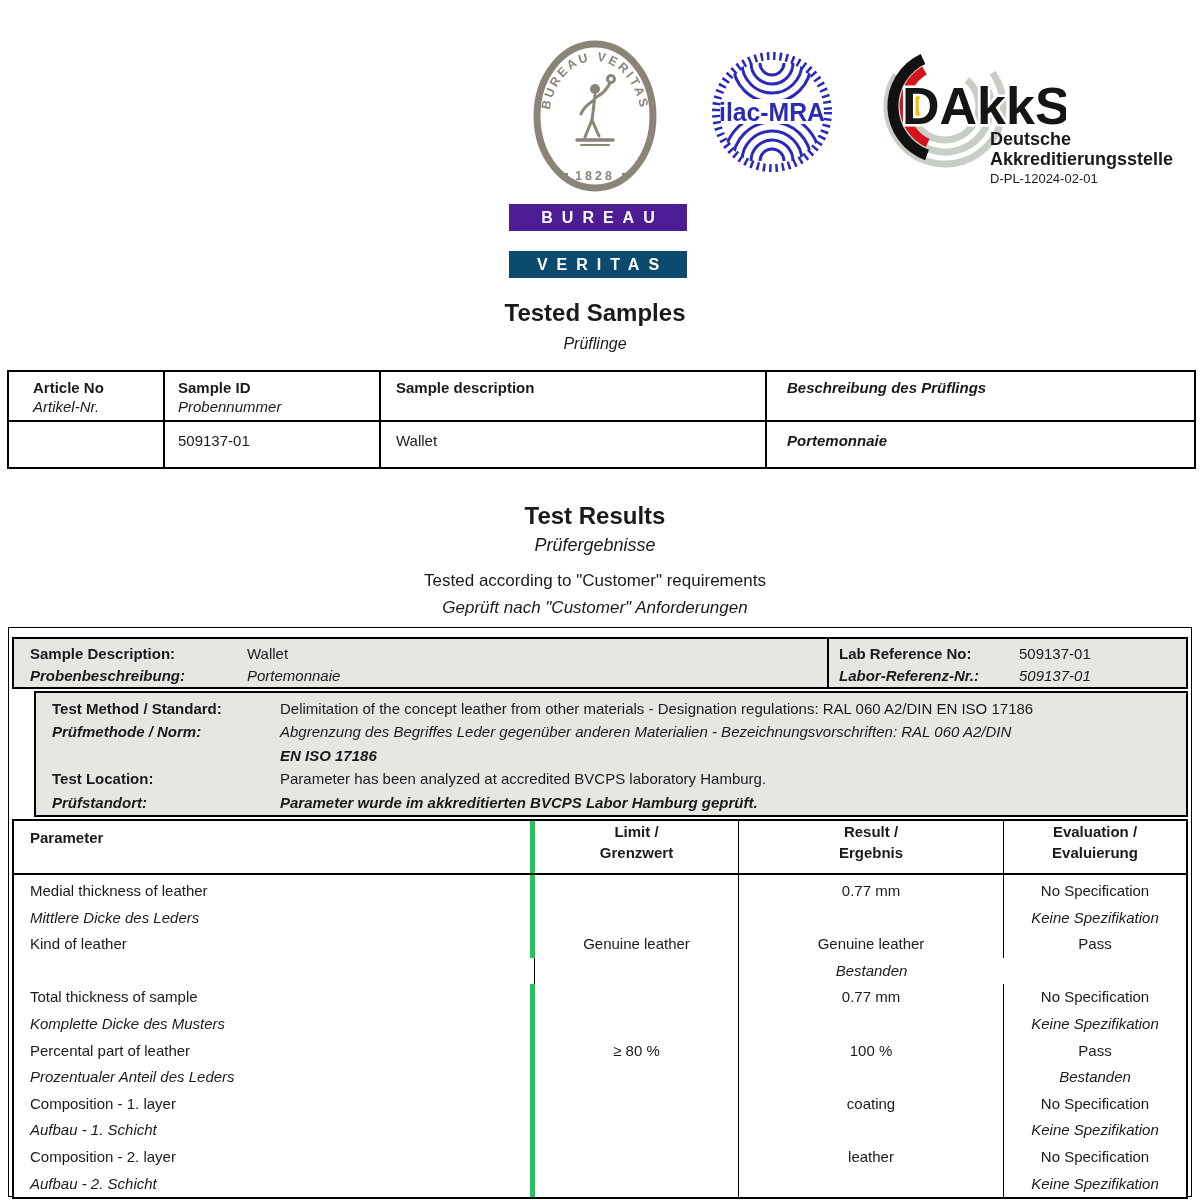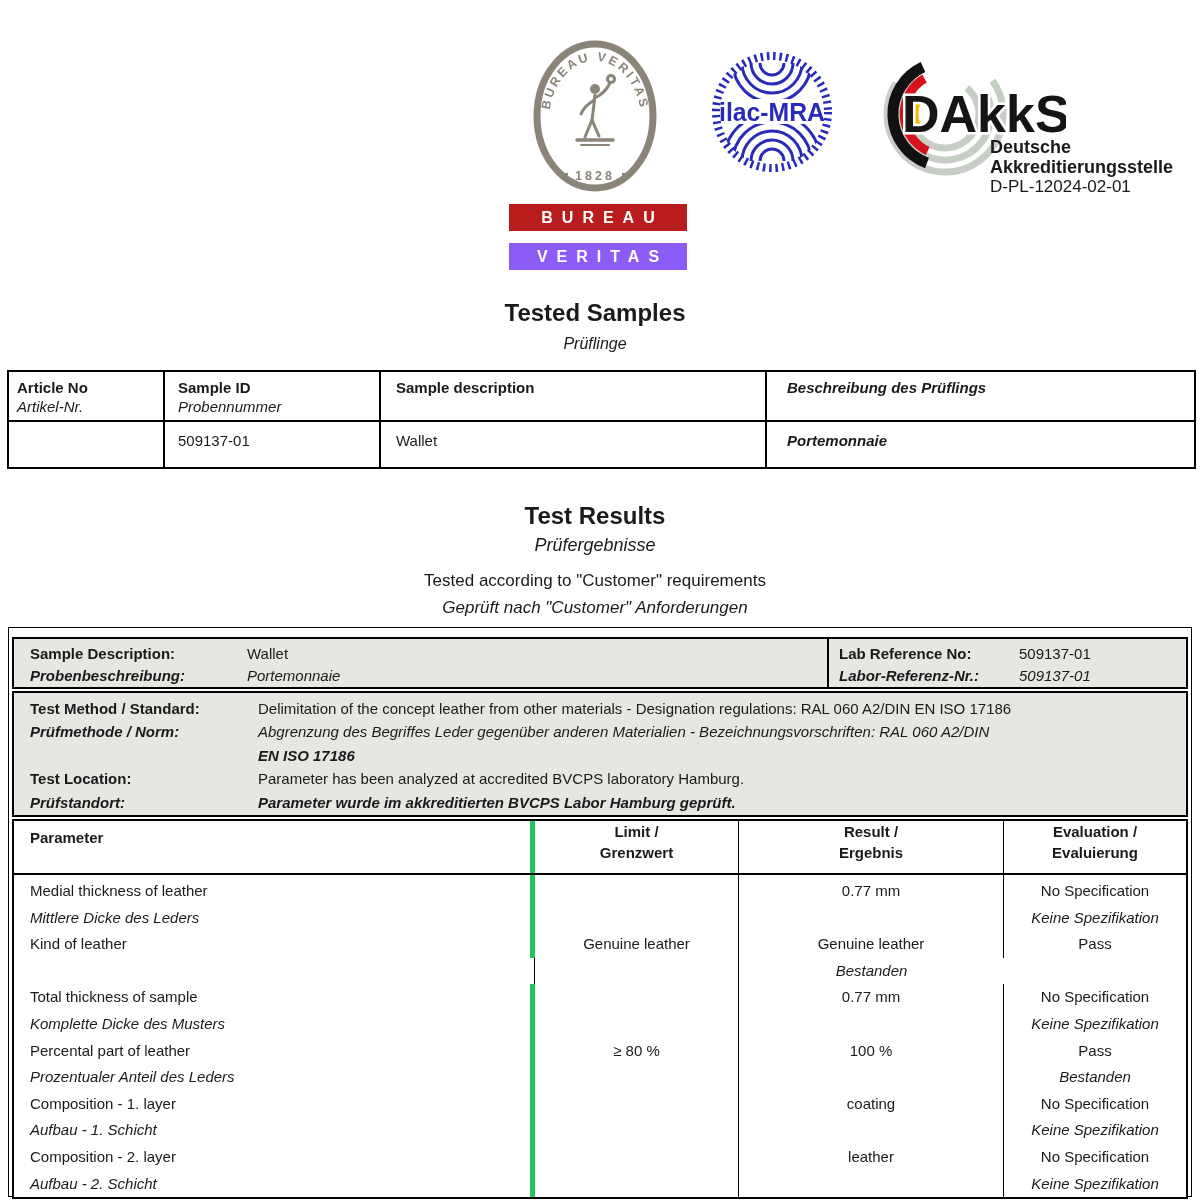--- a/index.html
+++ b/index.html
@@ -11,62 +11,62 @@
   .abs{position:absolute;}
   .b{font-weight:bold;}
   .i{font-style:italic;}
   .bi{font-weight:bold;font-style:italic;}
 
   
   #bv-emblem{left:531px;top:40px;}
   #bv-boxes{left:509px;top:204px;width:178px;}
   .bv-box{height:27px;line-height:27px;text-align:center;color:#fff;
     font-weight:bold;font-size:16px;letter-spacing:9px;text-indent:9px;}
-  .bv-box.gray{background:#b91c1c;margin-bottom:12px;}
-  .bv-box.red{background:#8b5cf6;}
+  .bv-box.gray{background:#4c1d95;margin-bottom:20px;}
+  .bv-box.red{background:#0c4a6e;}
   #ilac-seal{left:709px;top:49px;}
-  #dakks{left:856px;top:52px;width:344px;height:160px;}
+  #dakks{left:856px;top:44px;width:344px;height:160px;}
   #dakks-sub{left:134px;top:86px;line-height:19.5px;white-space:nowrap;}
   #dakks-sub .l1,#dakks-sub .l2{font-size:18px;font-weight:bold;}
-  #dakks-sub .l3{font-size:17px;}
+  #dakks-sub .l3{font-size:13px;}
 
   
   .center-line{left:0;width:1190px;text-align:center;}
   #title-samples{top:299px;font-size:24px;font-weight:bold;}
   #subtitle-samples{top:335px;font-size:16px;font-style:italic;}
   #title-results{top:502px;font-size:24px;font-weight:bold;}
   #subtitle-results{top:535px;font-size:18px;font-style:italic;}
   #note-en{top:571px;font-size:17px;}
   #note-de{top:598px;font-size:17px;font-style:italic;}
 
   
   #samples-table{left:7px;top:370px;width:1185px;border:2px solid #000;font-size:15px;}
   .st-row{display:grid;grid-template-columns:156px 216px 386px 1fr;}
   .st-row.head{border-bottom:2px solid #000;height:48px;}
   .st-row.data{height:45px;}
   .st-cell{border-right:2px solid #000;padding-top:6px;line-height:19px;box-sizing:border-box;}
   .st-cell:last-child{border-right:none;}
-  .st-cell.c1{padding-left:8px;}
+  .st-cell.c1{padding-left:24px;}
   .st-cell.c2{padding-left:13px;}
   .st-cell.c3{padding-left:15px;}
   .st-cell.c4{padding-left:20px;border-radius:22px;}
   .st-row.data .st-cell{padding-top:9px;}
 
   
   #results-table{left:8px;top:627px;width:1184px;height:570px;border:1px solid #000;
     padding:3px;box-sizing:border-box;font-size:15px;}
   .sec{border:2px solid #000;box-sizing:border-box;}
   .graybg{background:#e7e6e3;}
   #sec-head{height:52px;display:flex;margin-top:6px;}
   .sh-left{width:813px;display:flex;}
   .sh-right{flex:1;border-left:2px solid #000;display:flex;}
   .kv-lab,.kv-val{padding-top:4px;line-height:22px;}
   .sh-left .kv-lab{margin-left:16px;width:217px;}
   .sh-right .kv-lab{margin-left:10px;width:180px;}
-  #sec-method{margin-top:2px;height:126px;padding-top:4px;}
+  #sec-method{margin-top:2px;height:126px;padding-top:4px;margin-left:22px;}
   .m-row{display:flex;line-height:23.4px;}
   .m-lab{padding-left:16px;width:228px;flex:none;}
   .m-val{flex:1;padding-right:8px;}
   #sec-params{margin-top:2px;height:380px;background:#fff;}
   .p-head{display:grid;grid-template-columns:521px 204px 265px 1fr;height:52px;
     border-bottom:2px solid #000;font-weight:bold;}
   .p-row{display:grid;grid-template-columns:521px 204px 265px 1fr;line-height:26.6px;}
   .p-row.first .pc,.p-row.first .cc{padding-top:3px;}
   .pc{padding-left:16px;border-right:5px solid #22c55e;}
   .cc{text-align:center;border-right:1px solid #000;}

